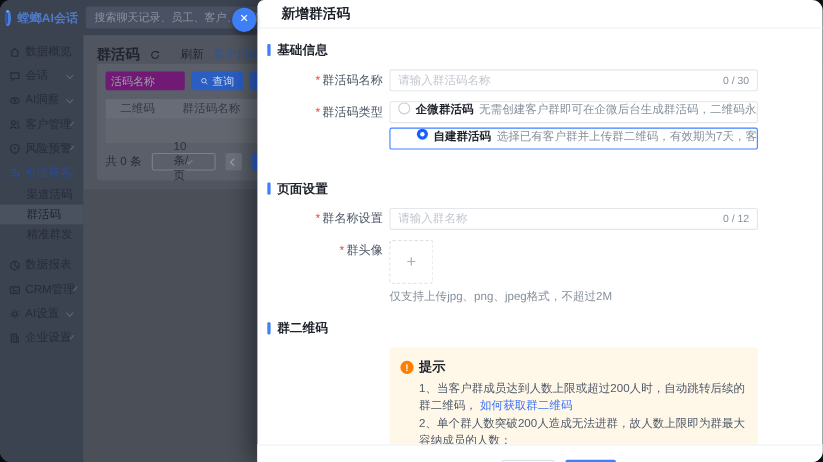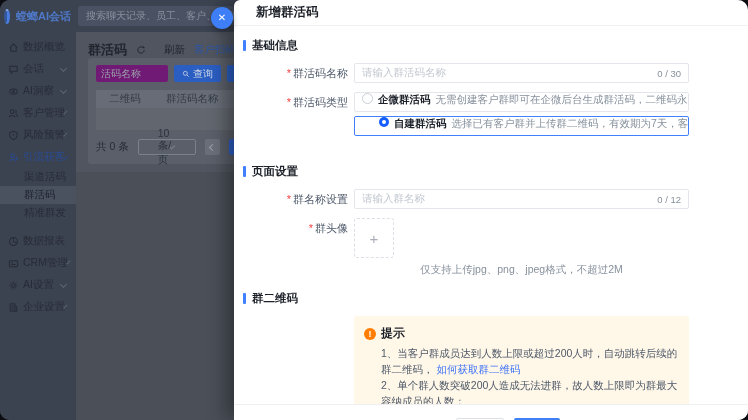--- a/index.html
+++ b/index.html
@@ -67,21 +67,21 @@
   .opt.sel{border-color:#4080ff;}
   .opt+.opt{margin-top:4px;padding-left:24px;}
   .opt-title{font-size:10.5px;font-weight:bold;color:#1d2129;}
   .opt-desc{font-size:10.5px;color:#86909c;}
   .radio{width:9px;height:9px;border:1px solid #c9cdd4;border-radius:50%;flex:none;background:#fff;}
   .radio.on{border:none;width:10px;height:10px;background:#165dff;position:relative;}
   .radio.on::after{content:"";position:absolute;left:3px;top:3px;width:4px;height:4px;background:#fff;border-radius:50%;}
   .row-type{}
   .sec.s2{margin-top:28px;}
   .upload{width:38px;height:38px;border:1px dashed #dcdfe6;border-radius:3px;display:flex;align-items:center;justify-content:center;color:#a9aeb8;font-size:15px;cursor:pointer;background:#fff;}
-  .up-hint{margin-top:5px;font-size:10.5px;color:#86909c;text-align:center;}
+  .up-hint{margin-top:5px;font-size:10.5px;color:#86909c;}
   .row-avatar{margin-bottom:14px;}
   .tip{background:#fff7e8;border-radius:3px;padding:9px 10px 8px;box-sizing:border-box;}
   .tip-head{display:flex;align-items:center;gap:5px;margin-bottom:3px;}
   .tip-ico{width:12px;height:12px;border-radius:50%;background:#ff7d00;color:#fff;font-size:9px;line-height:12px;text-align:center;font-weight:bold;flex:none;}
   .tip-title{font-size:12px;font-weight:bold;color:#1d2129;}
   .tip-line{font-size:10.5px;color:#4e5969;line-height:16px;padding-left:17px;}
   .tip-link{color:#3e74f6;cursor:pointer;}
   .row-tip{margin-bottom:10px;}
   .drawer-footer{position:absolute;left:0;right:0;top:404px;bottom:0;background:#fff;border-top:1px solid #eef0f2;display:flex;justify-content:center;gap:10px;padding-left:34px;overflow:hidden;}
   .fbtn{margin-top:13px;height:22px;border-radius:2px;font-size:11px;padding:0 12px;display:flex;align-items:center;cursor:pointer;}

